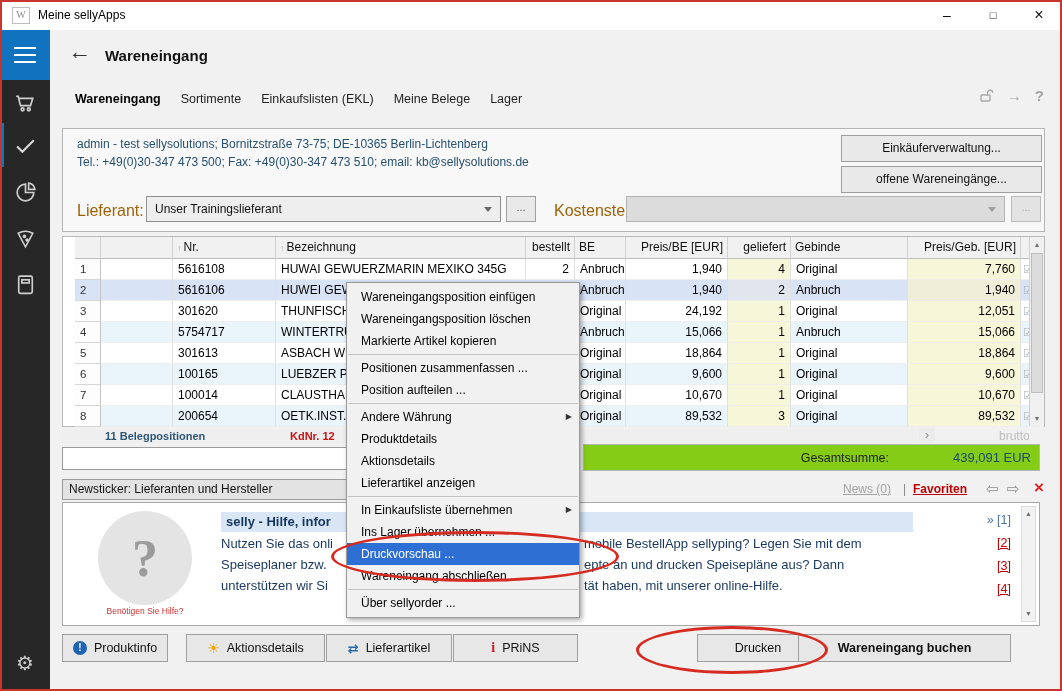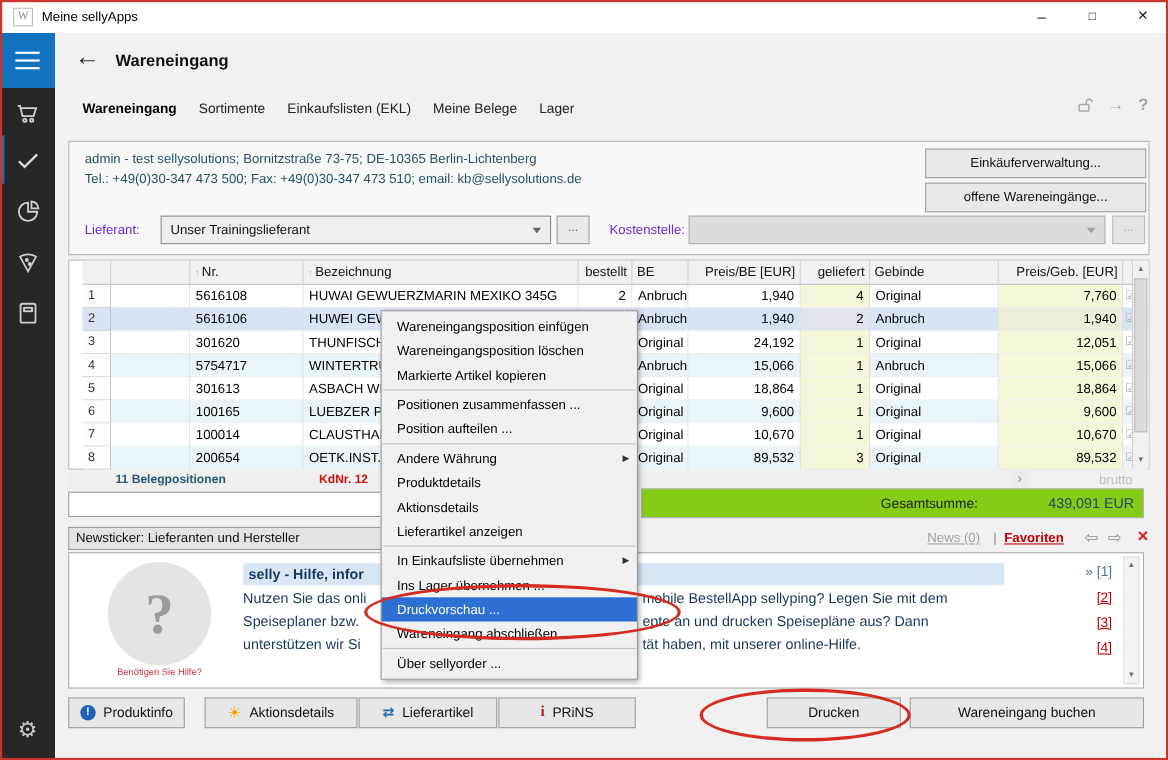--- a/index.html
+++ b/index.html
@@ -37,21 +37,21 @@
   .tab-icons{position:absolute;top:57px;right:18px;display:flex;gap:13px;align-items:center;color:#a3a3a3;}
   .icon-glyph{font-size:15px;font-weight:bold;color:#a3a3a3;}
 
   
   .info-panel{position:absolute;left:12px;top:98px;width:983px;height:104px;background:#f8f8f8;border:1px solid #b5b5b5;box-sizing:border-box;}
   .addr{position:absolute;left:14px;font-size:12px;color:#27506e;white-space:nowrap;}
   .addr1{top:8px;} .addr2{top:26px;}
   .panel-btn{position:absolute;left:778px;width:201px;height:27px;background:#e9e9e9;border:1px solid #9f9f9f;
     font-size:12px;text-align:center;line-height:25px;color:#111;box-sizing:border-box;}
   .pb1{top:6px;} .pb2{top:37px;}
-  .lbl{position:absolute;font-size:12px;color:#6d28d9;top:73px;}
+  .lbl{position:absolute;font-size:16px;color:#a16207;top:73px;}
   .lbl-lieferant{left:14px;} .lbl-kosten{left:491px;}
   .select{position:absolute;top:67px;height:26px;background:#eeeeee;border:1px solid #8f8f8f;font-size:12px;
     padding:0 20px 0 8px;color:#111;box-sizing:border-box;line-height:24px;white-space:nowrap;overflow:hidden;}
   .sel1{left:83px;width:355px;}
   .sel2{left:563px;width:379px;background:#dcdcdc;border-color:#b3b3b3;}
   .chev{position:absolute;right:8px;top:10px;width:0;height:0;border-left:4px solid transparent;border-right:4px solid transparent;border-top:5px solid #666;}
   .sel2 .chev{border-top-color:#9f9f9f;}
   .dots{position:absolute;top:67px;width:30px;height:26px;background:#e9e9e9;border:1px solid #9f9f9f;
     font-size:11px;color:#555;box-sizing:border-box;text-align:center;line-height:20px;}
   .dots1{left:443px;}
@@ -126,21 +126,21 @@
     display:flex;align-items:center;justify-content:center;gap:7px;font-size:12.5px;color:#111;pointer-events:auto;}
   .flb{display:inline;}
   .fic{display:inline-flex;align-items:center;justify-content:center;}
   .fic.info-circle{width:14px;height:14px;border-radius:50%;background:#1f63b4;color:#fff;font-size:10px;font-weight:bold;line-height:14px;}
   .fic.sun{color:#f0a200;font-size:14px;}
   .fic.sync-arrows{color:#2a6ba8;font-size:13px;font-weight:bold;}
   .fic.prins-info{color:#c22222;font-size:14px;font-weight:bold;font-family:"Liberation Serif",serif;}
   .big-btn{position:absolute;top:604px;height:28px;background:#e7e7e7;border:1px solid #9f9f9f;box-sizing:border-box;
     font-size:12.5px;color:#111;text-align:center;line-height:26px;pointer-events:auto;}
   .drucken{left:647px;width:122px;}
-  .buchen{left:777px;width:213px;font-weight:normal;}
+  .buchen{left:748px;width:213px;font-weight:bold;}
 
   
   .menu{position:absolute;left:346px;top:282px;width:234px;background:#f1f1f1;border:1px solid #999;
     box-shadow:2px 2px 5px rgba(0,0,0,.35);padding:3px 0;z-index:40;box-sizing:border-box;}
   .mitem{position:relative;height:22px;line-height:22px;padding-left:14px;font-size:12px;color:#000;white-space:nowrap;overflow:hidden;}
   .mitem.hl{background:#2e6fd4;color:#fff;}
   .msep{height:1px;background:#c3c3c3;margin:2px 1px;}
   .sub{position:absolute;right:7px;top:0;font-size:8px;line-height:22px;color:#333;}
 
   

